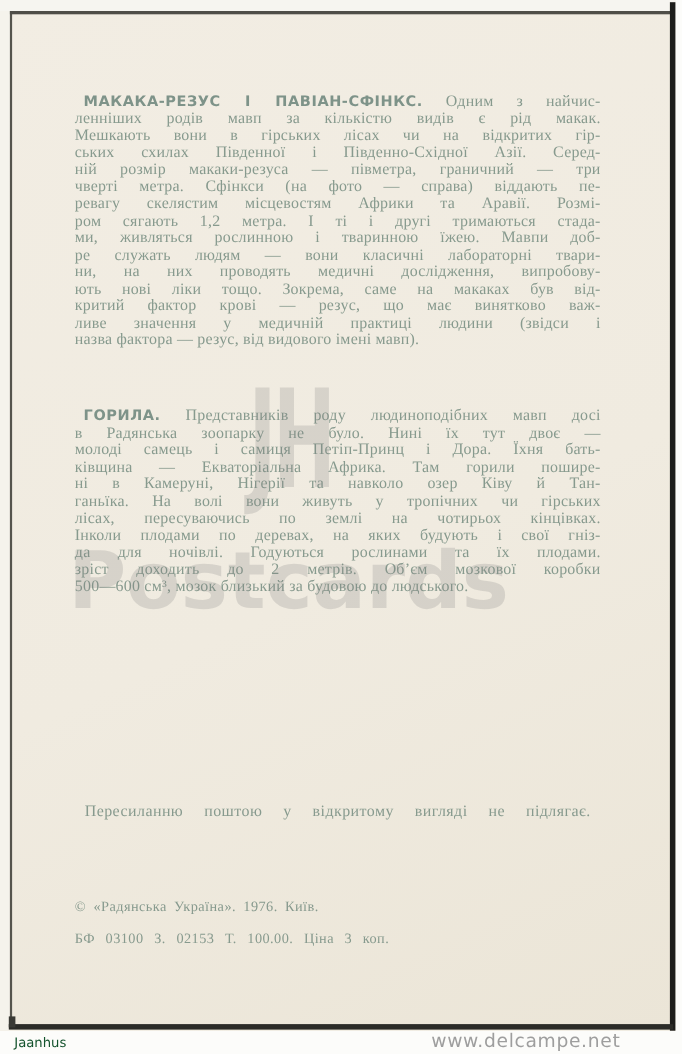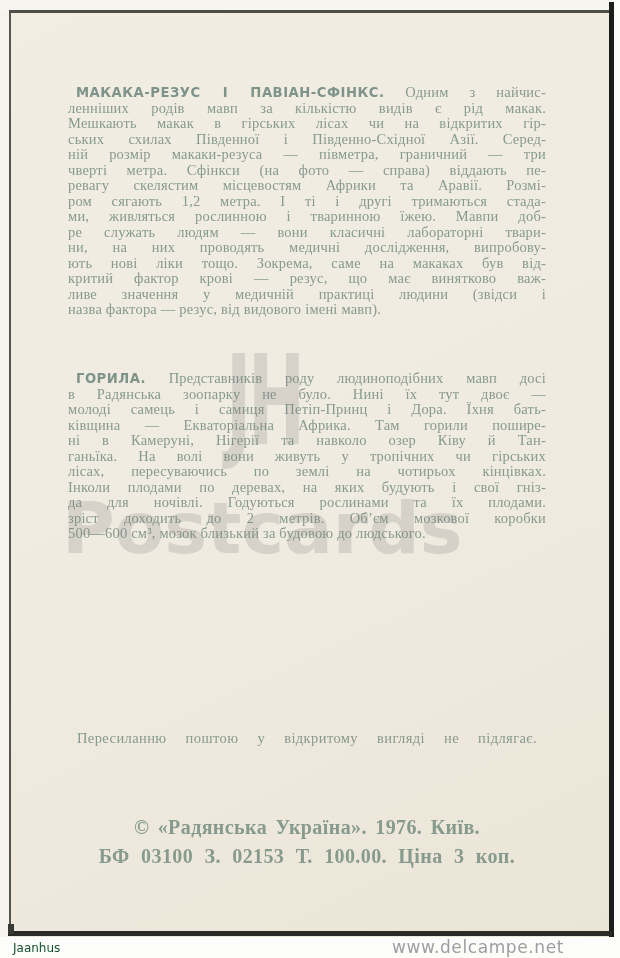--- a/index.html
+++ b/index.html
@@ -48,25 +48,23 @@
 
   .note {
     position: absolute; left: 77px; top: 730px; width: 460px;
     color: var(--ink, #879a8e);
     font-size: 14.5px; letter-spacing: 0.4px;
     text-align: justify; text-align-last: justify;
     z-index: 2;
   }
   .pub {
     position: absolute; left: 68px; width: 478px;
-    text-align: center;
     color: var(--ink, #879a8e);
-    font-size: 20px; letter-spacing: 0.4px;
+    font-size: 13px; letter-spacing: 0.4px;
     z-index: 2;
-    font-weight: bold;
   }
   .pub1 { top: 816px; word-spacing: 3px; }
   .pub2 { top: 845px; word-spacing: 6px; }
 
   
   .wm {
     position: absolute;
     font-family: "DejaVu Sans", sans-serif;
     font-weight: bold;
     color: var(--watermark, #7e7e7e);
@@ -113,21 +111,21 @@
     <div class="edge-top"></div>
     <div class="b-left"></div>
     <div class="b-top"></div>
     <div class="b-right"></div>
     <div class="b-bottom"></div>
     <div class="corner-bl"></div>
 
     <div class="para p1">
         <div class="tline first"><span class="lead">МАКАКА-РЕЗУС І ПАВІАН-СФІНКС.</span> Одним з найчис-</div>
         <div class="tline">ленніших родів мавп за кількістю видів є рід макак.</div>
-        <div class="tline">Мешкають макак в гірських лісах чи на відкритих гір-</div>
+        <div class="tline">Мешкають вони в гірських лісах чи на відкритих гір-</div>
         <div class="tline">ських схилах Південної і Південно-Східної Азії. Серед-</div>
         <div class="tline">ній розмір макаки-резуса — півметра, граничний — три</div>
         <div class="tline">чверті метра. Сфінкси (на фото — справа) віддають пе-</div>
         <div class="tline">ревагу скелястим місцевостям Африки та Аравії. Розмі-</div>
         <div class="tline">ром сягають 1,2 метра. І ті і другі тримаються стада-</div>
         <div class="tline">ми, живляться рослинною і тваринною їжею. Мавпи доб-</div>
         <div class="tline">ре служать людям — вони класичні лабораторні твари-</div>
         <div class="tline">ни, на них проводять медичні дослідження, випробову-</div>
         <div class="tline">ють нові ліки тощо. Зокрема, саме на макаках був від-</div>
         <div class="tline">критий фактор крові — резус, що має винятково важ-</div>

